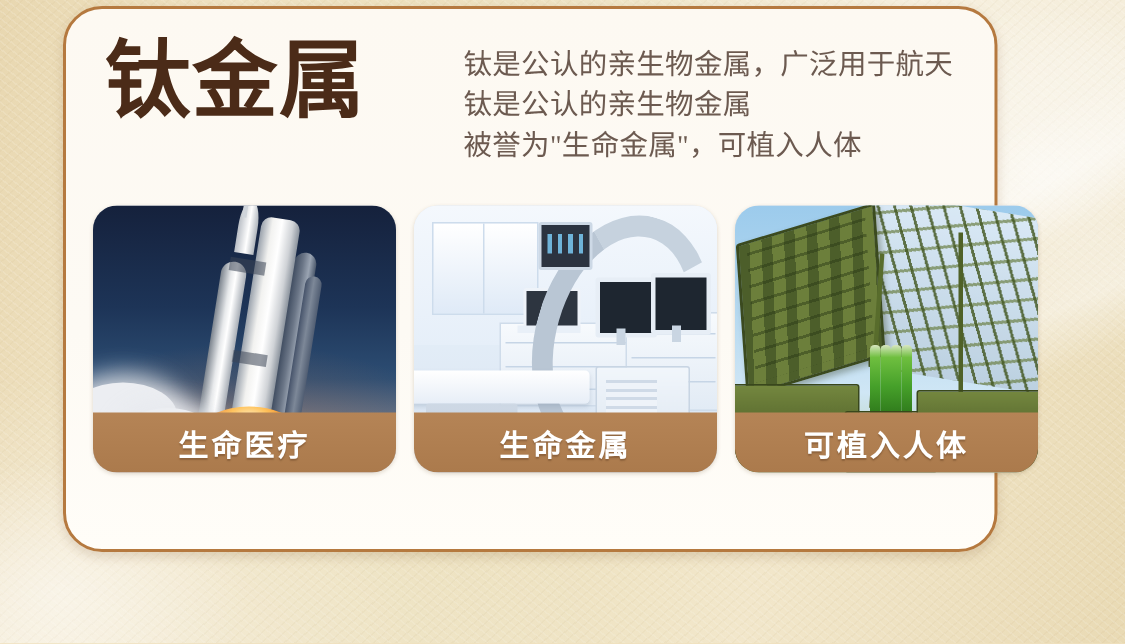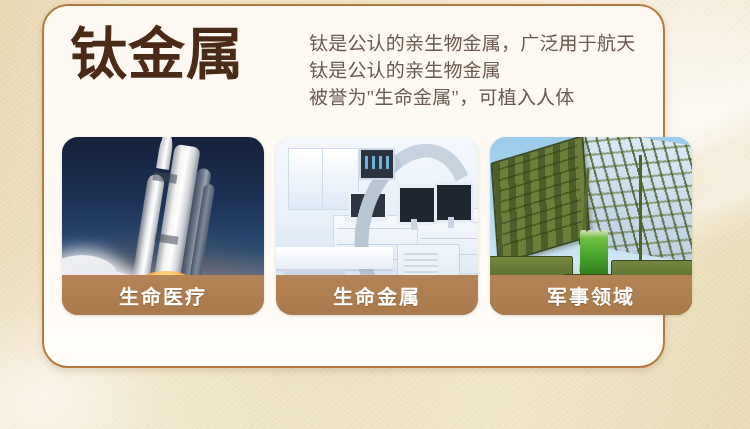--- a/index.html
+++ b/index.html
@@ -285,18 +285,18 @@
           <div class="veh v1">
               <div class="vdet vd1"></div>
               <div class="vdet vd2"></div>
             </div>
           <div class="veh v2"></div>
           <div class="veh v3">
               <div class="vdet vd3"></div>
               <div class="vdet vd4"></div>
             </div>
         </div>
-        <div class="cap">军事领域</div>
+        <div class="cap">可植入人体</div>
       </div>
 
     </div>
   </div>
 </div>
 
 </body></html>

